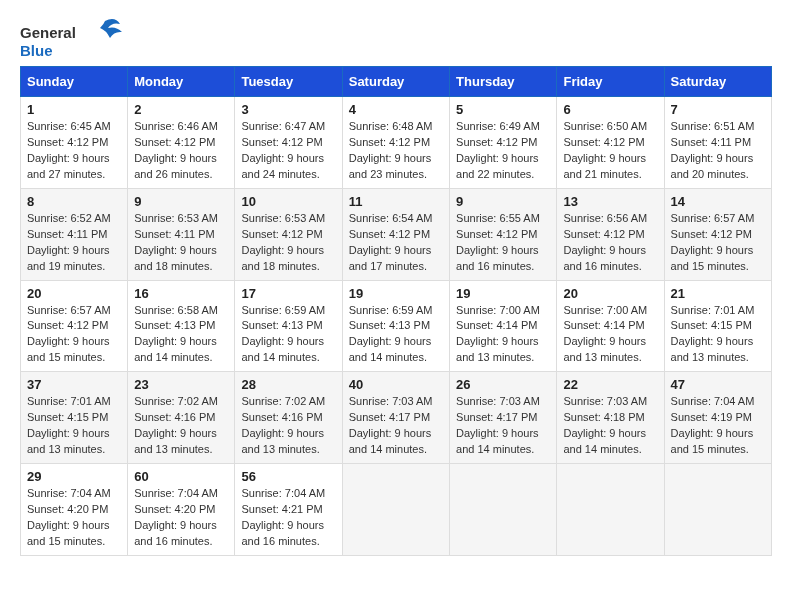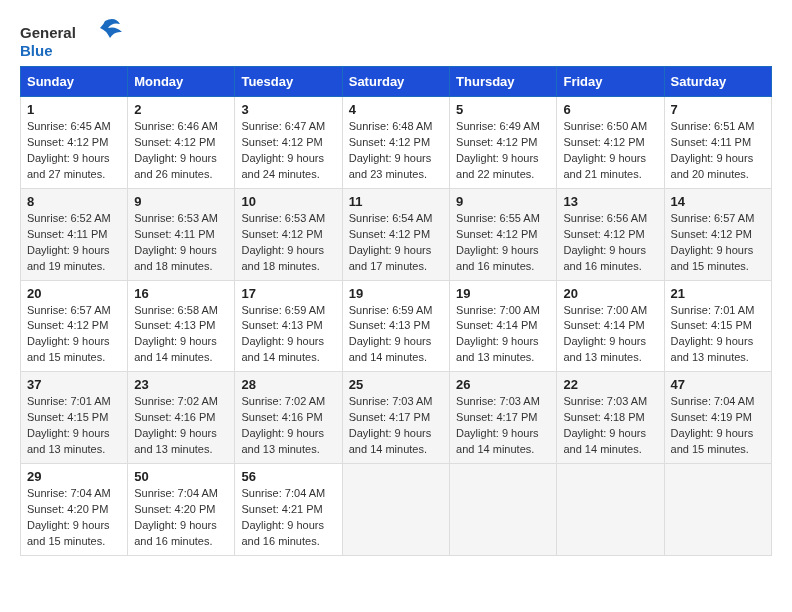--- a/index.html
+++ b/index.html
@@ -301,21 +301,21 @@
       </td>
         <td>
         <span class="day-number">28</span>
         <div class="day-info">
           Sunrise: 7:02 AM<br>
           Sunset: 4:16 PM<br>
           Daylight: 9 hours and 13 minutes.
         </div>
       </td>
         <td>
-        <span class="day-number">25</span>
+        <span class="day-number">40</span>
         <div class="day-info">
           Sunrise: 7:03 AM<br>
           Sunset: 4:17 PM<br>
           Daylight: 9 hours and 14 minutes.
         </div>
       </td>
         <td>
         <span class="day-number">26</span>
         <div class="day-info">
           Sunrise: 7:03 AM<br>
@@ -343,21 +343,21 @@
       <tr>
         <td>
         <span class="day-number">29</span>
         <div class="day-info">
           Sunrise: 7:04 AM<br>
           Sunset: 4:20 PM<br>
           Daylight: 9 hours and 15 minutes.
         </div>
       </td>
         <td>
-        <span class="day-number">50</span>
+        <span class="day-number">60</span>
         <div class="day-info">
           Sunrise: 7:04 AM<br>
           Sunset: 4:20 PM<br>
           Daylight: 9 hours and 16 minutes.
         </div>
       </td>
         <td>
         <span class="day-number">56</span>
         <div class="day-info">
           Sunrise: 7:04 AM<br>

